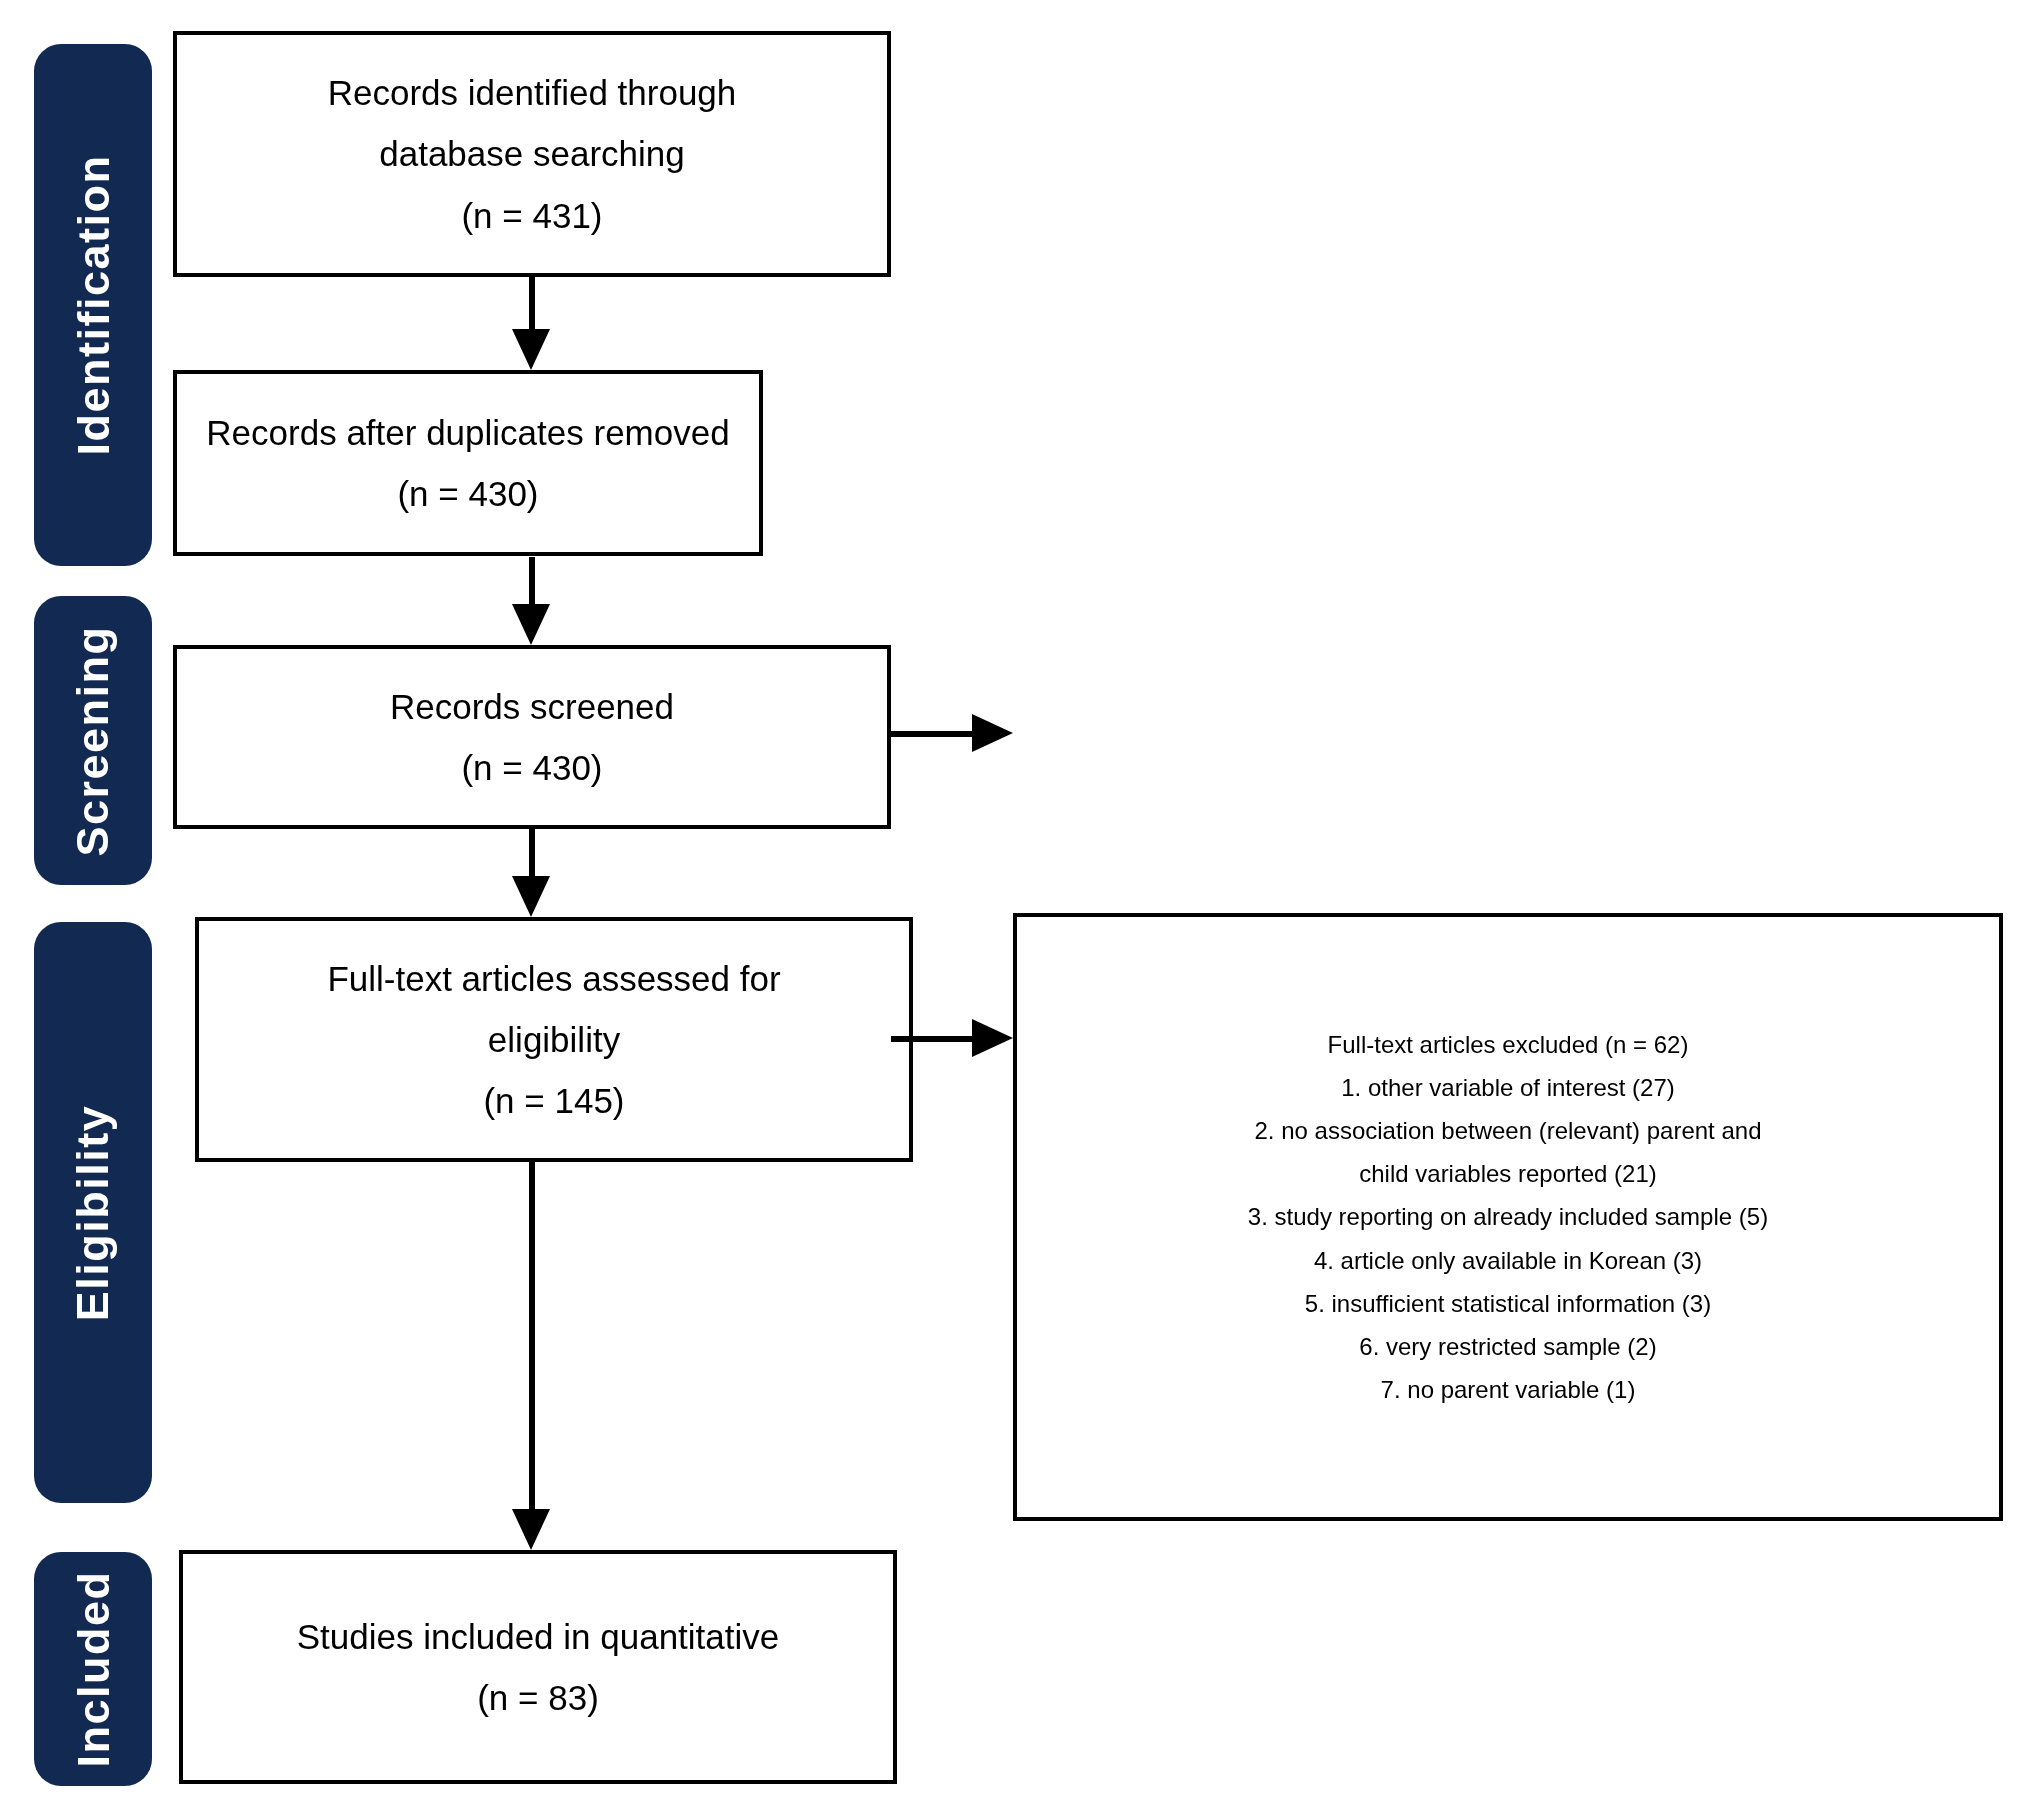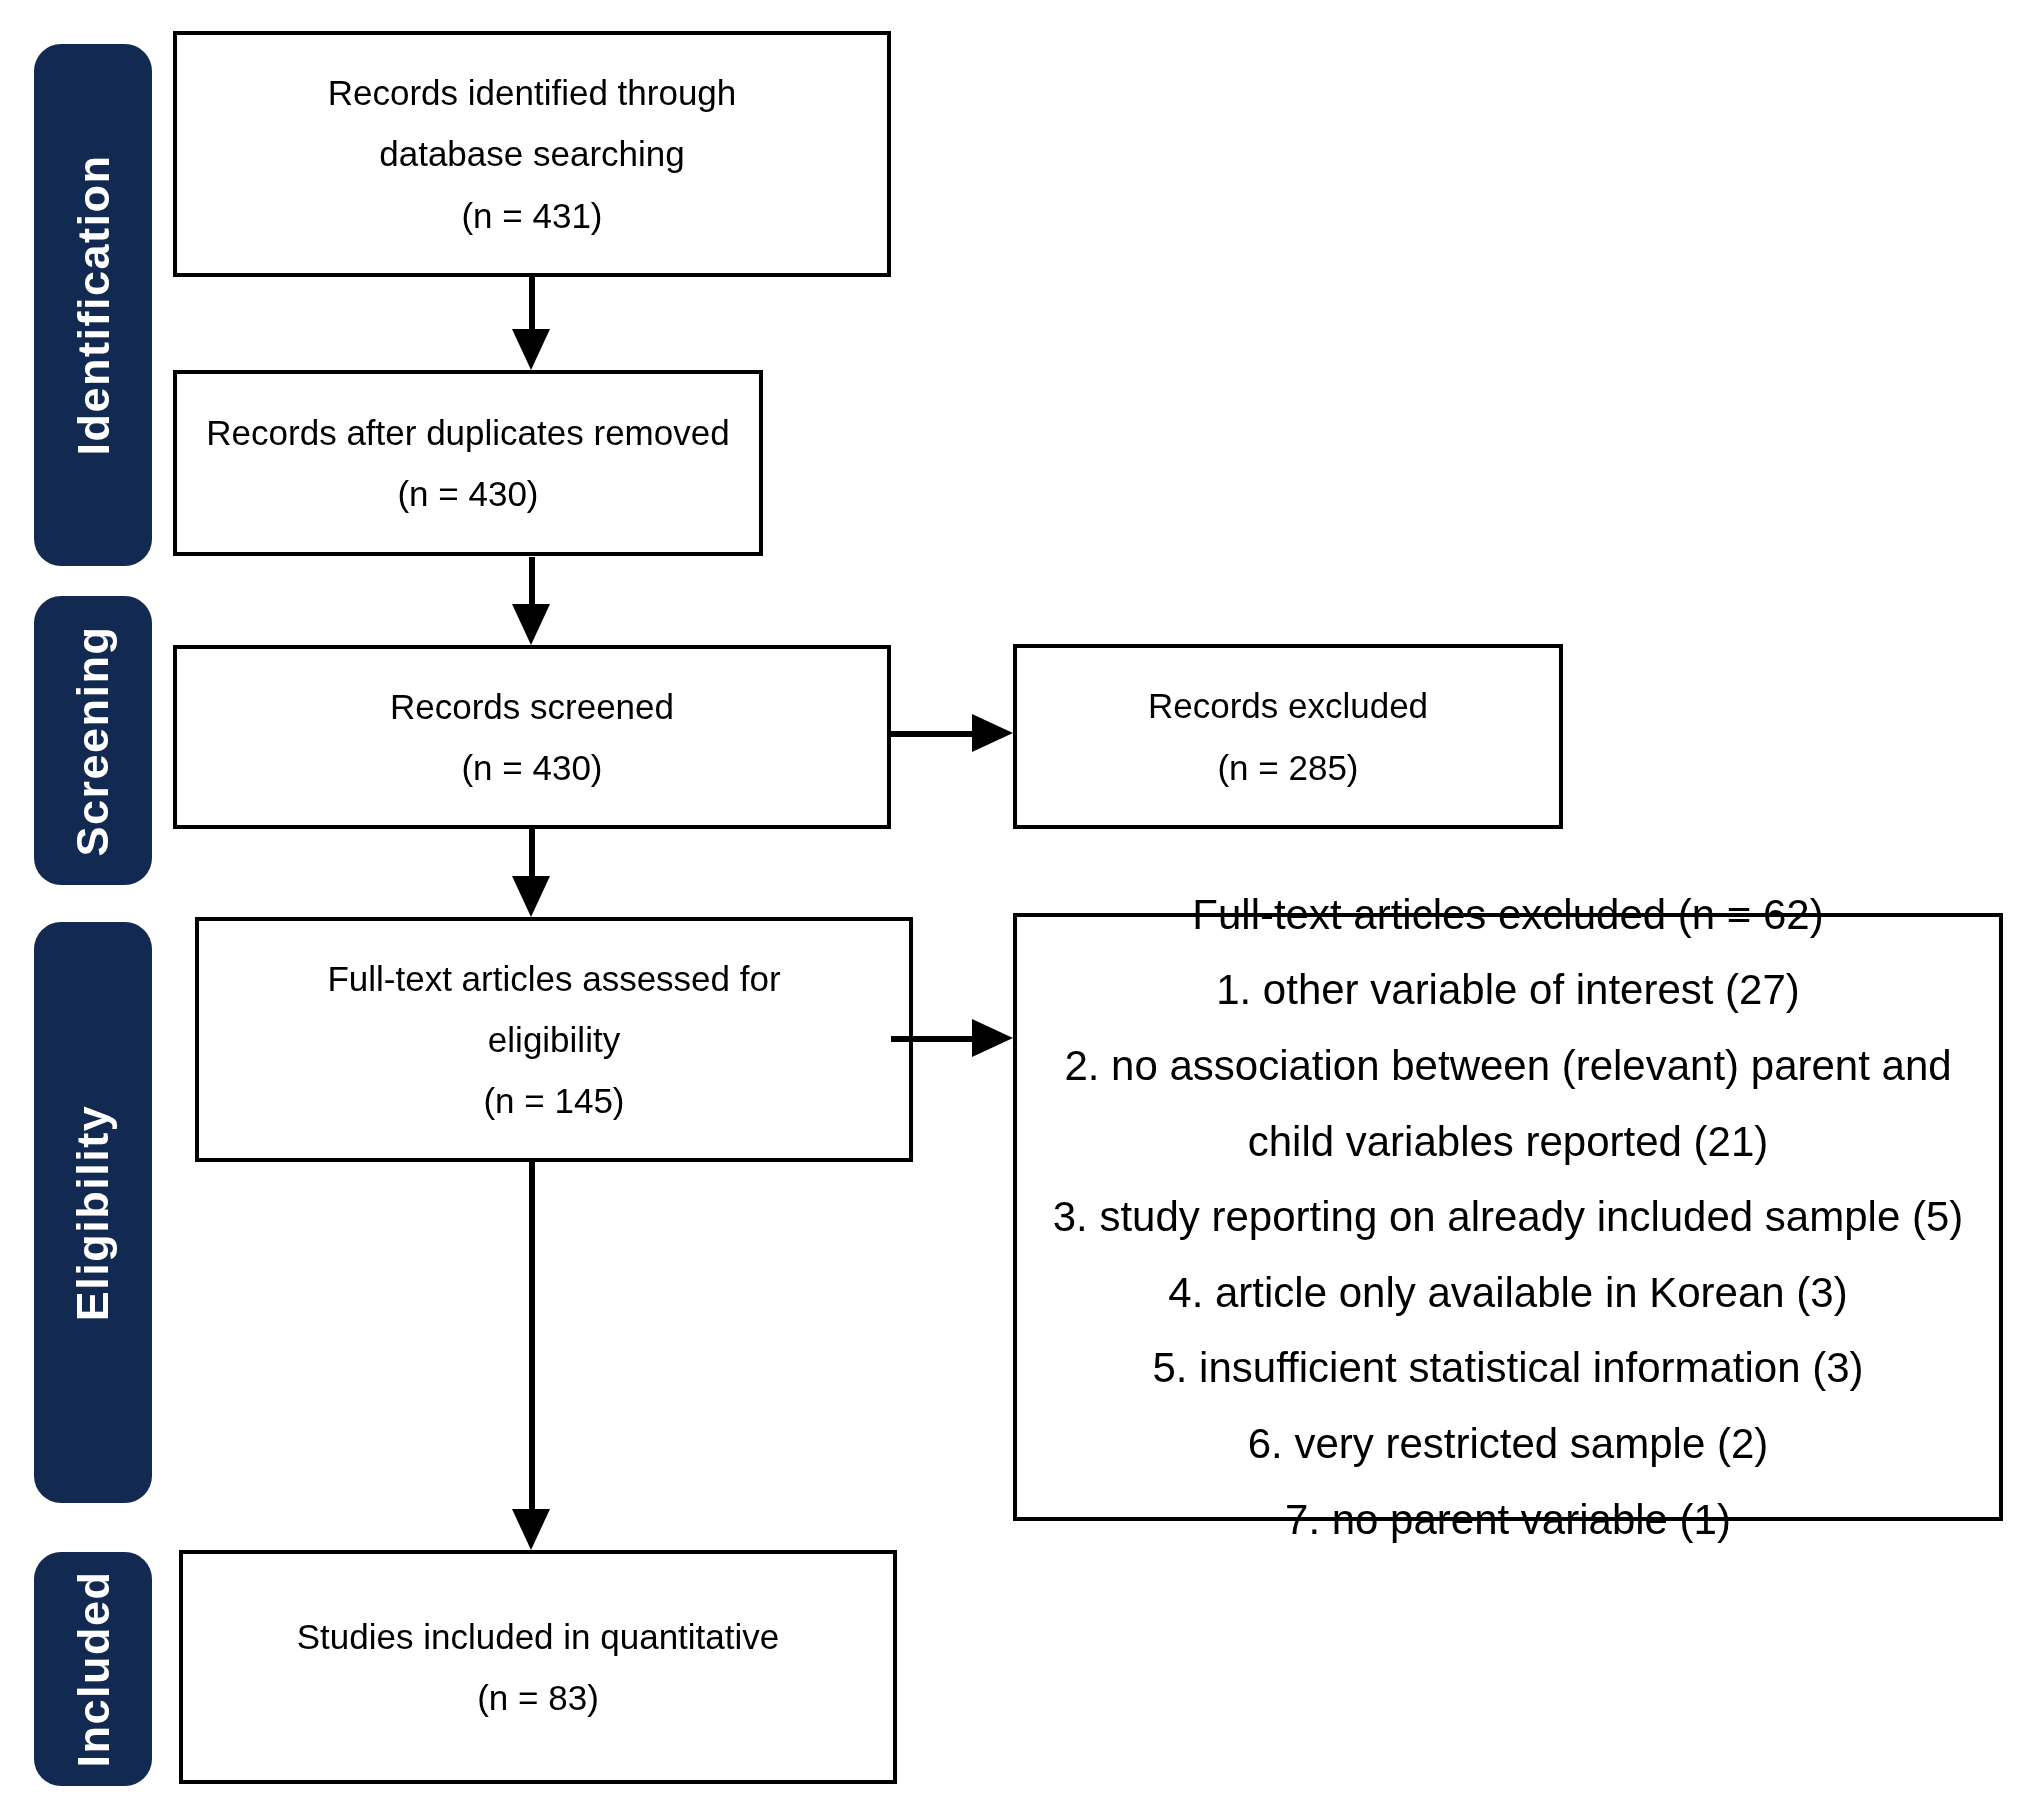--- a/index.html
+++ b/index.html
@@ -41,21 +41,21 @@
     flex-direction:column;
     align-items:center;
     justify-content:center;
     text-align:center;
     color:#000;
     font-size:35px;
     line-height:1.75;
     box-sizing:border-box;
   }
   .box.wide{
-    font-size:42px;
+    font-size:24px;
     line-height:1.8;
     justify-content:center;
   }
   .shaft-v{position:absolute;width:5.9px;background:var(--line);}
   .shaft-h{position:absolute;height:5.9px;background:var(--line);}
   .head-down{
     position:absolute;width:0;height:0;
     border-left:19.6px solid transparent;
     border-right:19.6px solid transparent;
     border-top:41px solid var(--line);
@@ -97,24 +97,20 @@
   <div class="box" style="left:173px;top:370px;width:590px;height:186px;">
     <div>Records after duplicates removed</div>
     <div>(n = 430)</div>
   </div>
 
   <div class="box" style="left:173px;top:645px;width:718px;height:184px;">
     <div>Records screened</div>
     <div>(n = 430)</div>
   </div>
 
-  <div class="box" style="left:1013px;top:644px;width:550px;height:185px;">
-    <div>Records excluded</div>
-    <div>(n = 285)</div>
-  </div>
 
   <div class="box" style="left:173px;top:917px;width:718px;height:245px;margin-left:22px;">
     <div>Full-text articles assessed for</div>
     <div>eligibility</div>
     <div>(n = 145)</div>
   </div>
 
   <div class="box wide" style="left:1013px;top:913px;width:990px;height:608px;">
     <div>Full-text articles excluded (n = 62)</div>
     <div>1. other variable of interest (27)</div>

